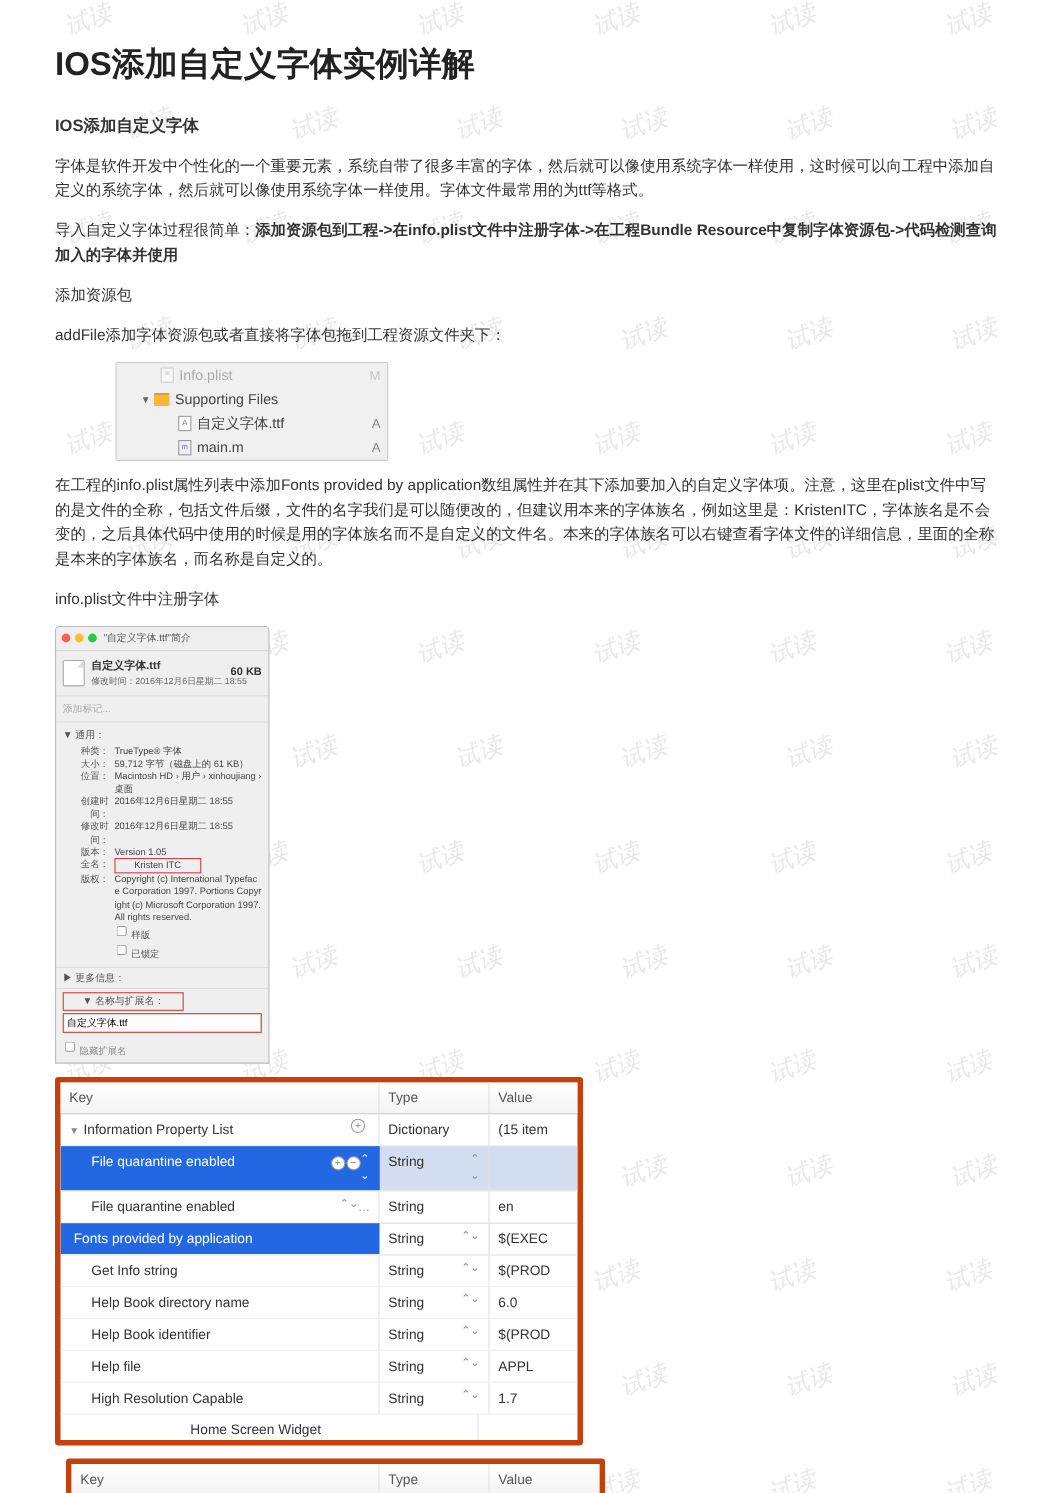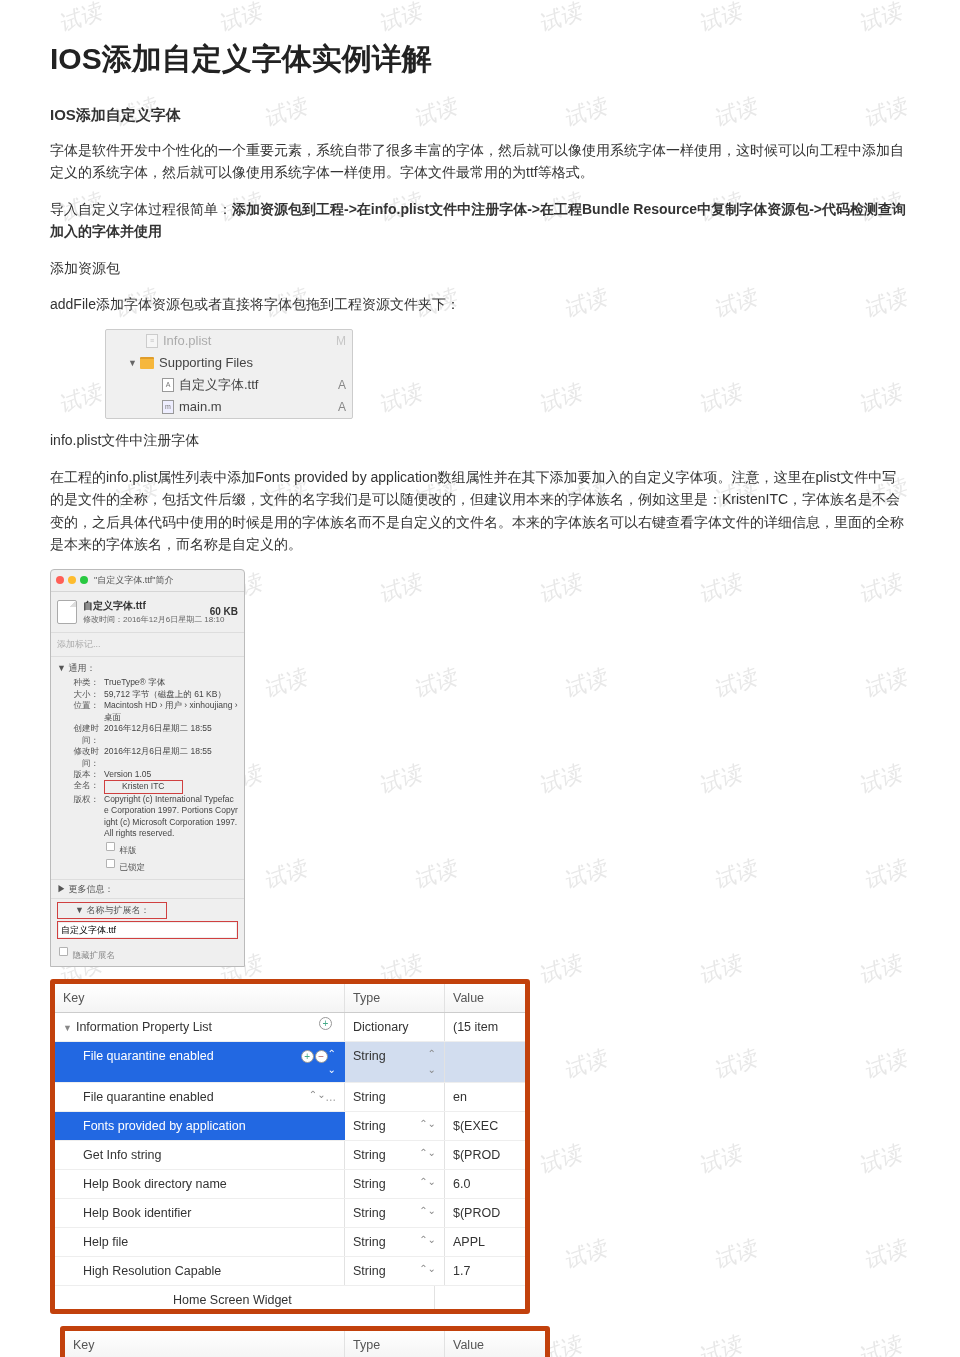--- a/index.html
+++ b/index.html
@@ -281,37 +281,37 @@
       <span>自定义字体.ttf</span>
       <span class="letter">A</span>
     </div>
     <div class="xnav-row" style="padding-left:56px;">
       <span class="file-i" style="background:#eef;">m</span>
       <span>main.m</span>
       <span class="letter">A</span>
     </div>
   </div>
 
+  <p>在工程的info.plist属性列表中添加Fonts provided by application数组属性并在其下添加要加入的自定义字体项。注意，这里在plist文件中写的是文件的全称，包括文件后缀，文件的名字我们是可以随便改的，但建议用本来的字体族名，例如这里是：KristenITC，字体族名是不会变的，之后具体代码中使用的时候是用的字体族名而不是自定义的文件名。本来的字体族名可以右键查看字体文件的详细信息，里面的全称是本来的字体族名，而名称是自定义的。</p>
   <p>info.plist文件中注册字体</p>
-  <p>在工程的info.plist属性列表中添加Fonts provided by application数组属性并在其下添加要加入的自定义字体项。注意，这里在plist文件中写的是文件的全称，包括文件后缀，文件的名字我们是可以随便改的，但建议用本来的字体族名，例如这里是：KristenITC，字体族名是不会变的，之后具体代码中使用的时候是用的字体族名而不是自定义的文件名。本来的字体族名可以右键查看字体文件的详细信息，里面的全称是本来的字体族名，而名称是自定义的。</p>
 
   <div class="info-panel">
     <div class="info-title">
       <div class="dots">
         <div class="dot d-r"></div>
         <div class="dot d-y"></div>
         <div class="dot d-g"></div>
       </div>
       <span class="t">"自定义字体.ttf"简介</span>
     </div>
     <div class="info-head">
       <div class="doc-icon"></div>
       <div>
         <div class="name">自定义字体.ttf</div>
-        <div class="mod">修改时间：2016年12月6日星期二 18:10</div>
+        <div class="mod">修改时间：2016年12月6日星期二 18:55</div>
       </div>
       <div class="size">60 KB</div>
     </div>
     <div class="info-sec" style="color:#aaa;">添加标记...</div>
     <div class="info-sec">
       <div class="hdr">▼ 通用：</div>
       <div class="kv">
           <span class="k">种类：</span>
           <span class="v">TrueType® 字体</span>
         </div>
@@ -379,21 +379,21 @@
       </div>
       <div class="pcol c2"><span>String</span><span class="steppers" style="float:right;">⌃<br>⌄</span></div>
       <div class="pcol c3"><span></span></div>
     </div>
     <div class="prow">
         <div class="pcol c1" style="padding-left:28px;"><span>File quarantine enabled</span><span style="float:right;color:#aaa;">...</span><span class="steppers">⌃⌄</span></div>
         <div class="pcol c2">String</div>
         <div class="pcol c3">en</div>
       </div>
     <div class="prow sel-row">
-        <div class="pcol c1" style="padding-left:28px;border-right-color:#2268e2;"><span>Fonts provided by application</span></div>
+        <div class="pcol c1" style="padding-left:12px;border-right-color:#2268e2;"><span>Fonts provided by application</span></div>
         <div class="pcol c2" style="background:#fff;color:#333;"><span class="steppers">⌃⌄</span> <span>String</span></div>
         <div class="pcol c3" style="background:#fff;color:#333;">$(EXEC</div>
       </div>
     <div class="prow">
         <div class="pcol c1" style="padding-left:28px;"><span>Get Info string</span></div>
         <div class="pcol c2"><span class="steppers">⌃⌄</span> <span>String</span></div>
         <div class="pcol c3">$(PROD</div>
       </div>
     <div class="prow">
         <div class="pcol c1" style="padding-left:28px;"><span>Help Book directory name</span></div>

